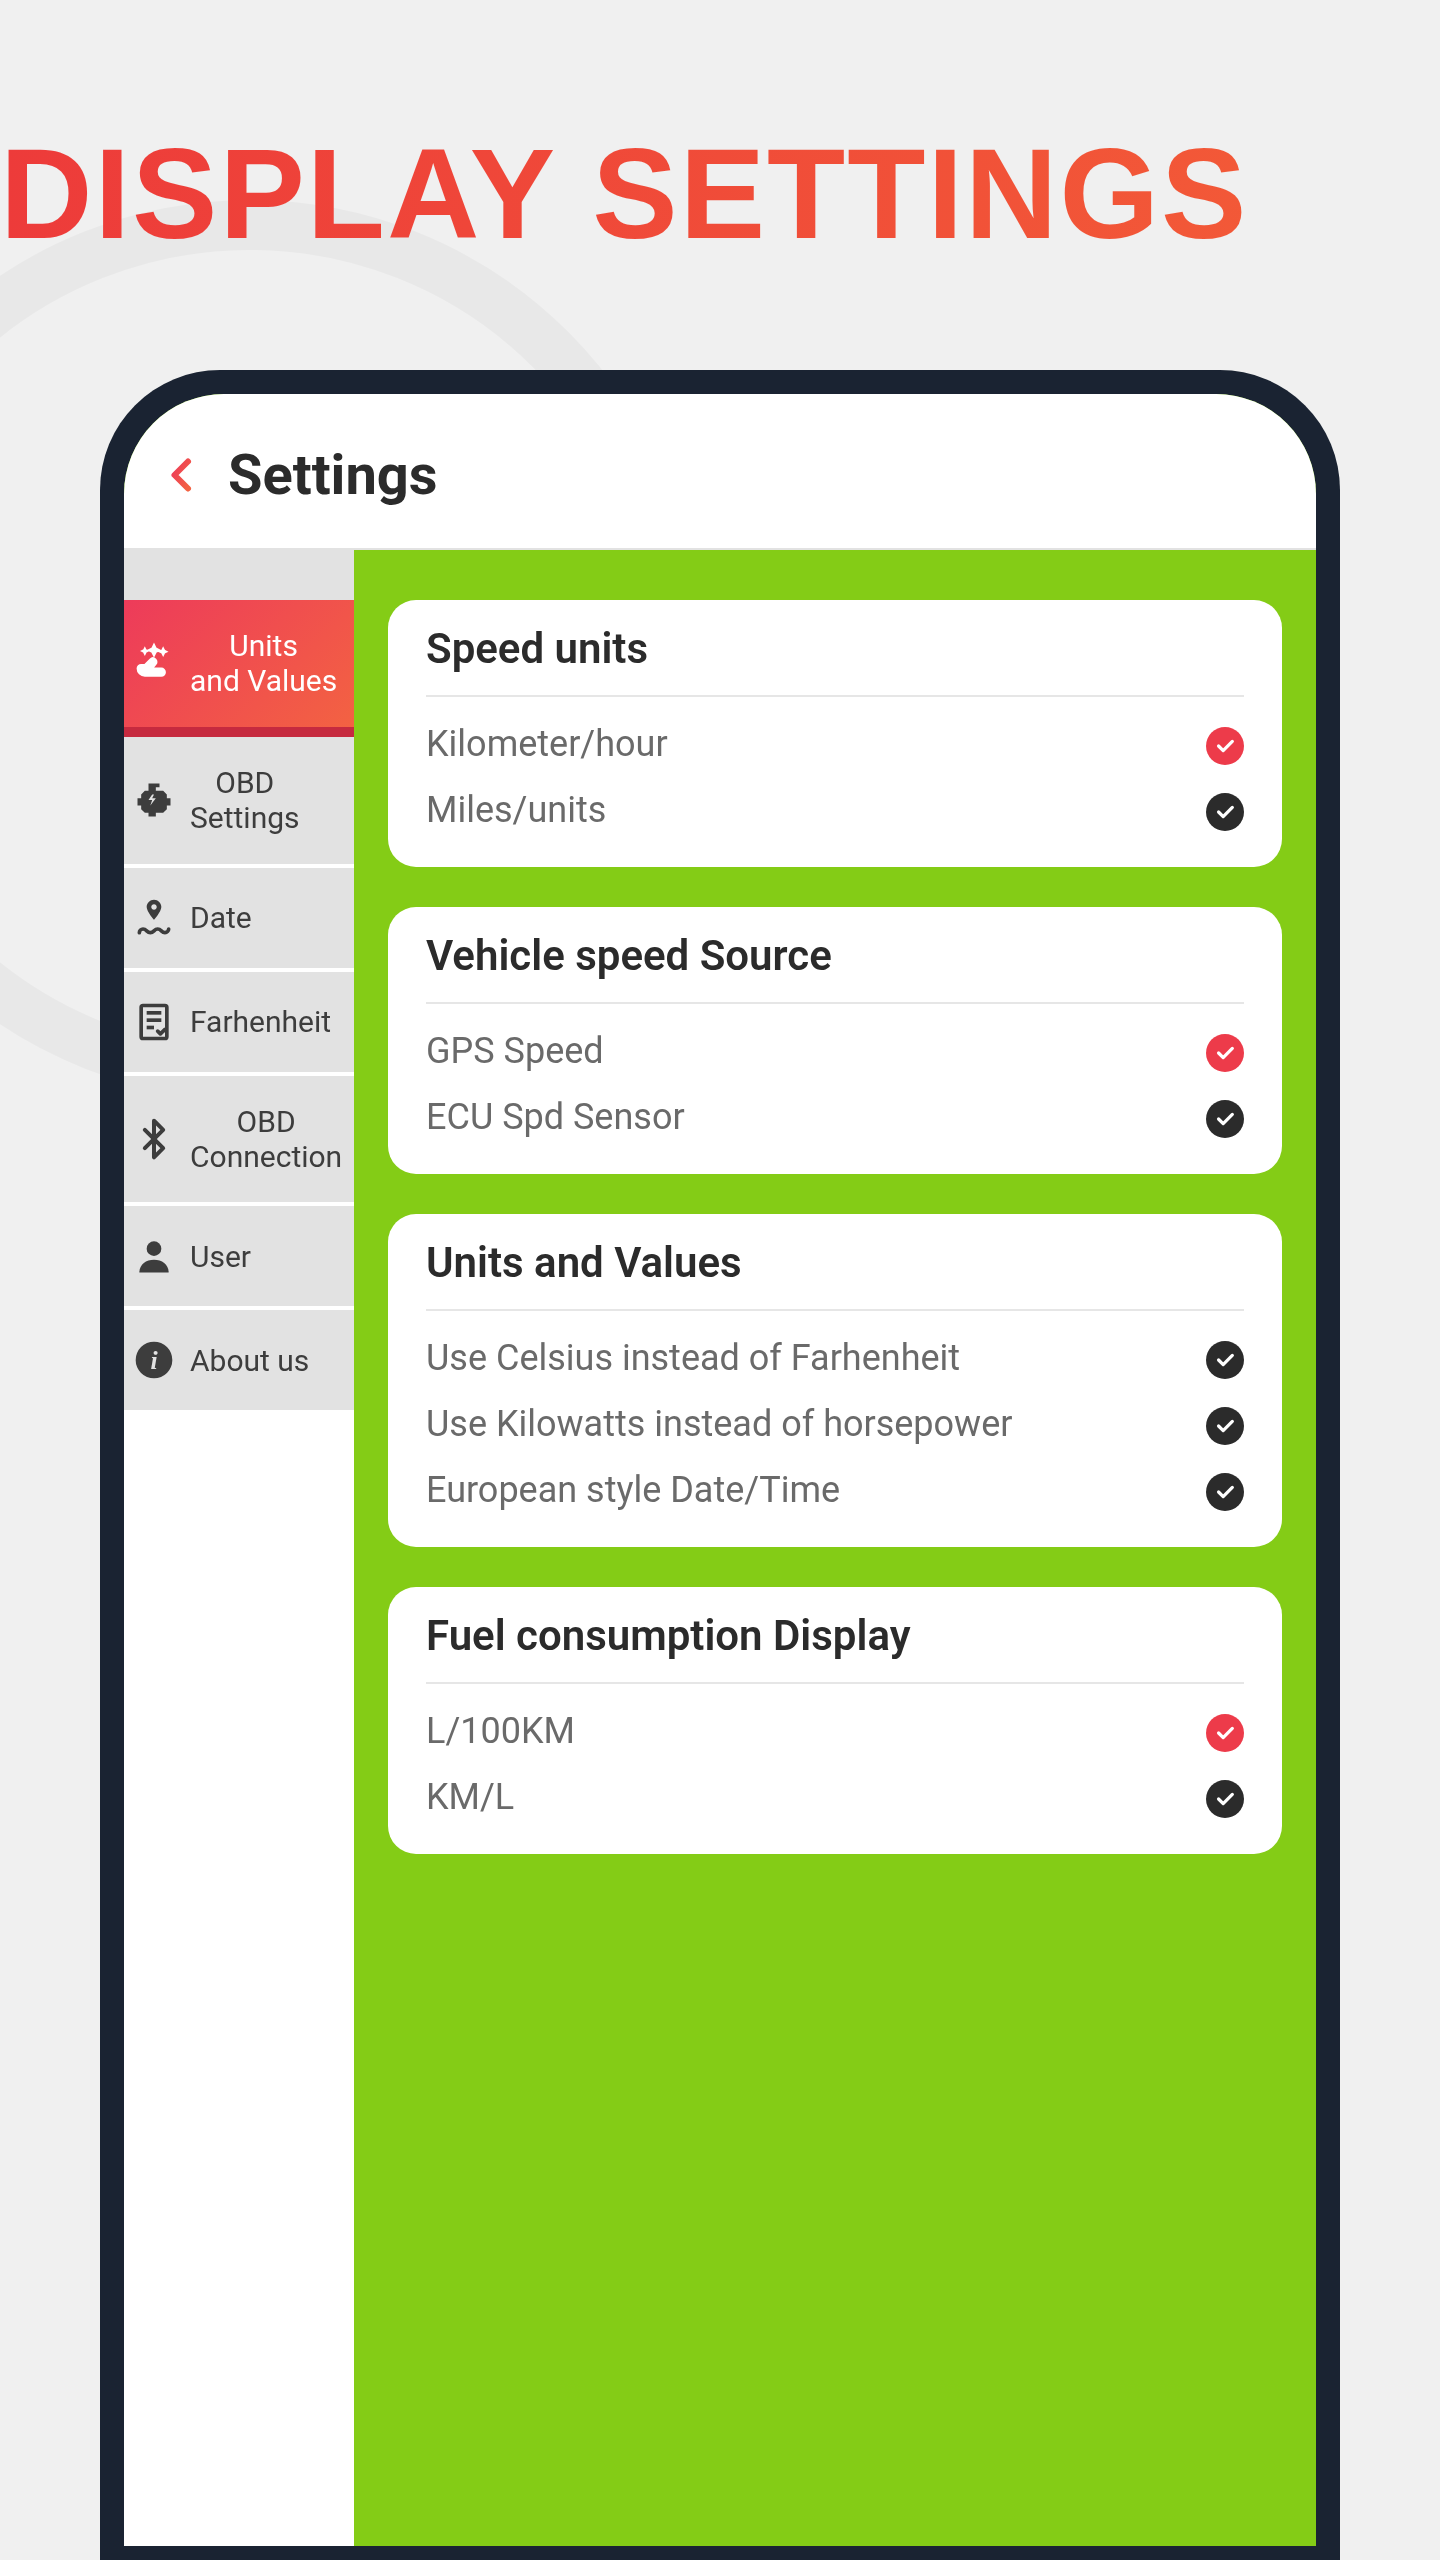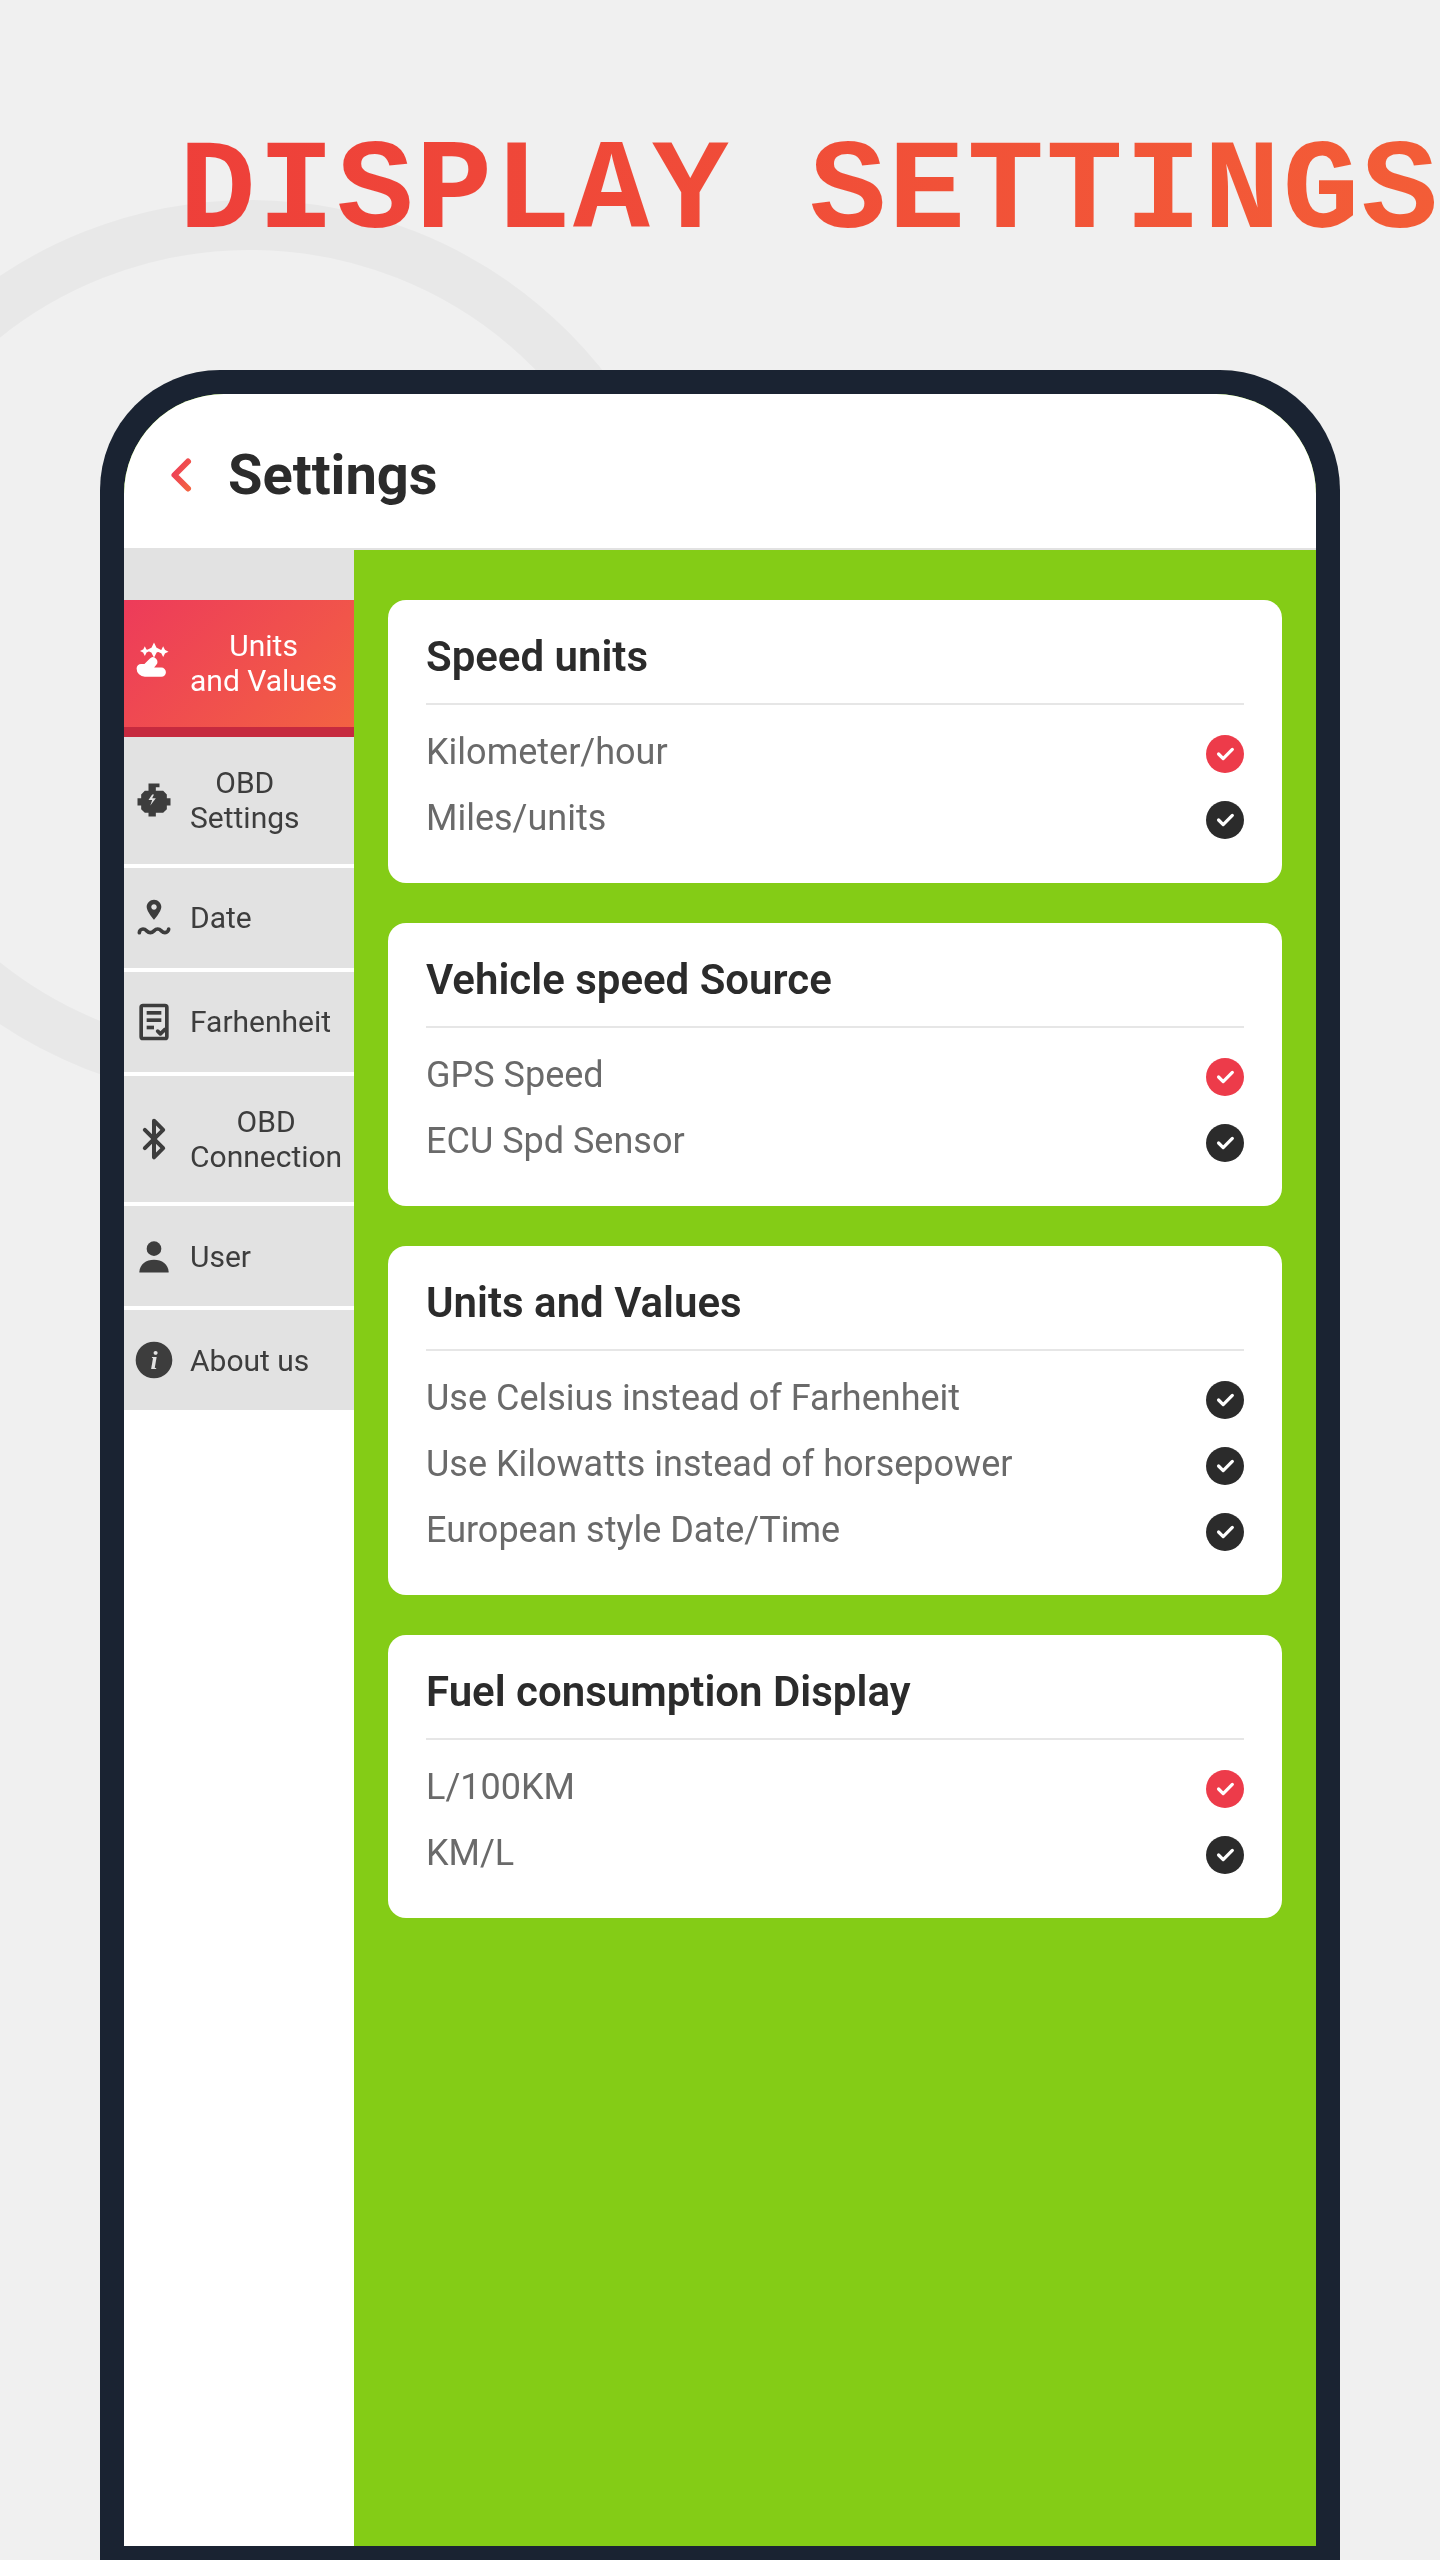--- a/index.html
+++ b/index.html
@@ -15,30 +15,30 @@
     position: absolute;
     top: 200px;
     left: -200px;
     width: 900px;
     height: 900px;
     border: 50px solid rgba(0,0,0,0.03);
     border-radius: 50%;
     z-index: 0;
   }
   .page-title {
-    text-align: right;
+    text-align: left;
     font-size: 128px;
     font-weight: 800;
     letter-spacing: 2px;
     margin-top: 120px;
     background: linear-gradient(90deg, #ed3b3a 0%, #f35d37 100%);
     -webkit-background-clip: text;
     background-clip: text;
     color: transparent;
-    font-family: Liberation Mono, monospace;
+    font-family: Liberation Sans, sans-serif;
     text-transform: uppercase;
     position: relative;
     z-index: 1;
   }
   .phone-frame {
     position: absolute;
     left: 100px;
     top: 370px;
     width: 1240px;
     height: 2200px;
@@ -119,22 +119,22 @@
   .content {
     flex: 1;
     padding: 50px 34px;
     display: flex;
     flex-direction: column;
     gap: 40px;
     overflow-y: auto;
   }
   .card {
     background: #fff;
-    border-radius: 18px;
-    padding: 32px 38px;
+    border-radius: 28px;
+    padding: 24px 38px;
   }
   .card-title {
     font-size: 42px;
     font-weight: 600;
     color: #2b2b2b;
     padding-bottom: 22px;
     border-bottom: 2px solid #e6e6e6;
     margin-bottom: 14px;
   }
   .option-row {

